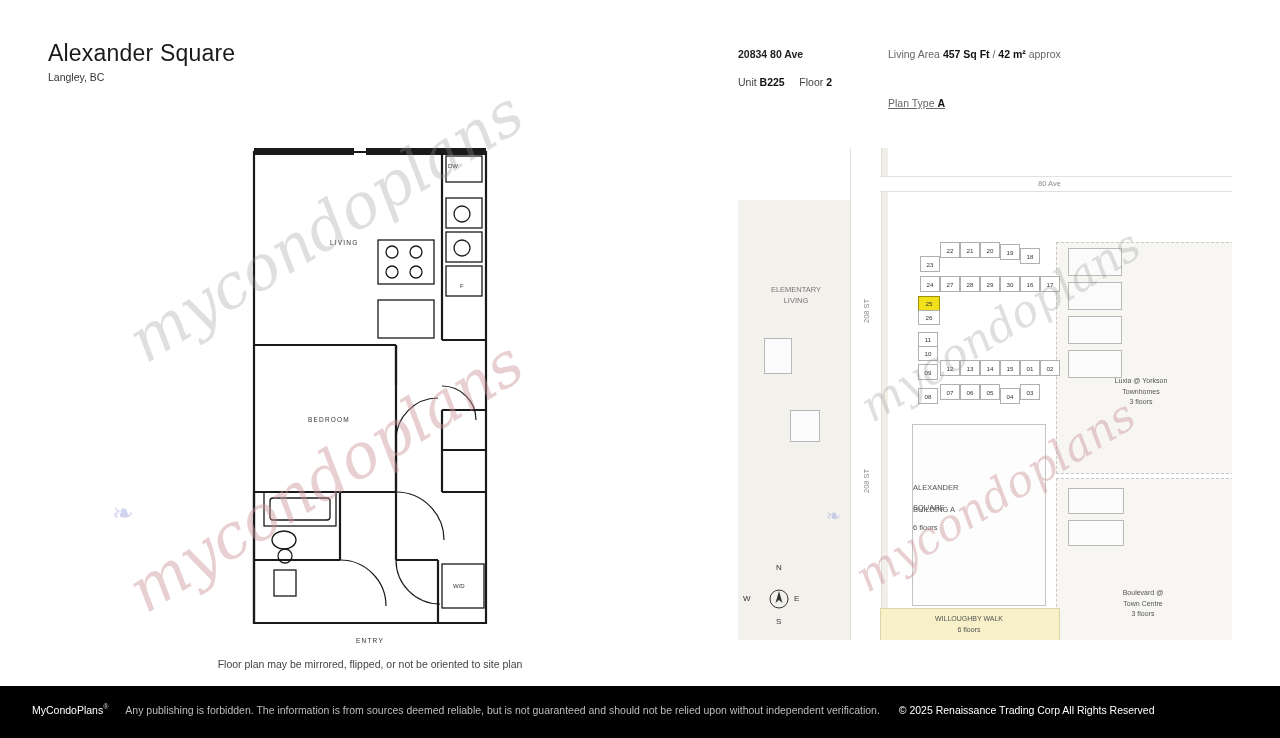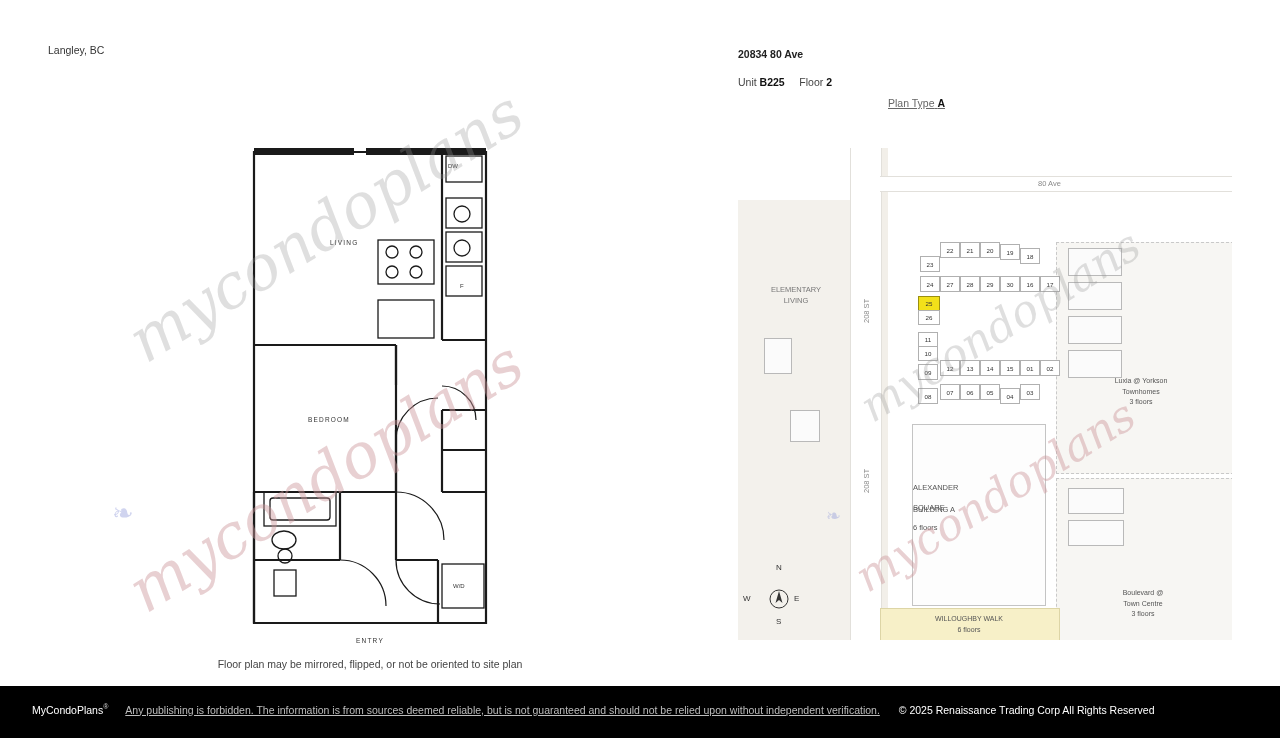--- a/index.html
+++ b/index.html
@@ -61,42 +61,50 @@
   .wm2{left:100px;top:440px;font-size:62px;color:rgba(205,150,155,.45);transform:rotate(-32deg);}
   .wm3{left:840px;top:300px;font-size:44px;color:rgba(150,150,150,.30);transform:rotate(-32deg);}
   .wm4{left:835px;top:470px;font-size:44px;color:rgba(205,150,155,.45);transform:rotate(-32deg);}
   .flower{position:absolute;font-size:26px;color:rgba(150,160,220,.45);}
 
   
   .footer{position:absolute;left:0;bottom:0;width:1280px;height:52px;background:#000;color:#d8d8d8;}
   .footer-inner{position:absolute;top:17px;left:32px;right:24px;font-size:10.5px;white-space:nowrap;}
   .footer .brand{color:#ffffff;}
   .footer .sup{font-size:7px;vertical-align:super;}
-  .footer .disc{color:#bdbdbd;margin-left:14px;text-decoration:underline;}
+  .footer .disc{color:#bdbdbd;margin-left:14px;}
   .footer .copy{color:#ffffff;margin-left:16px;}
 </style>
 </head>
 <body>
 
 <div class="title-block">
+  <div class="bldg-name">Alexander Square</div>
   <div class="bldg-city">Langley, BC</div>
 </div>
 
 <div class="meta">
   <div class="addr">20834 80 Ave</div>
   <div class="row2">
     <span>Unit</span>
     <b>B225</b>
     &nbsp;&nbsp;&nbsp;
     <span>Floor</span>
     <b>2</b>
   </div>
 </div>
 
 <div class="meta2">
+  <div>
+    <span>Living Area</span>
+    <b>457 Sq Ft</b>
+    <span>/</span>
+    <b>42 m²</b>
+    <span>approx</span>
+  </div>
 </div>
 
 <div class="plan-type">
   <span>Plan Type</span>
   <b>A</b>
 </div>
 
 <div class="fp-wrap">
   <svg class="fp-svg" width="360" height="520" viewBox="0 0 360 520">
     <g fill="none" stroke="#1a1a1a" stroke-width="2.2">

